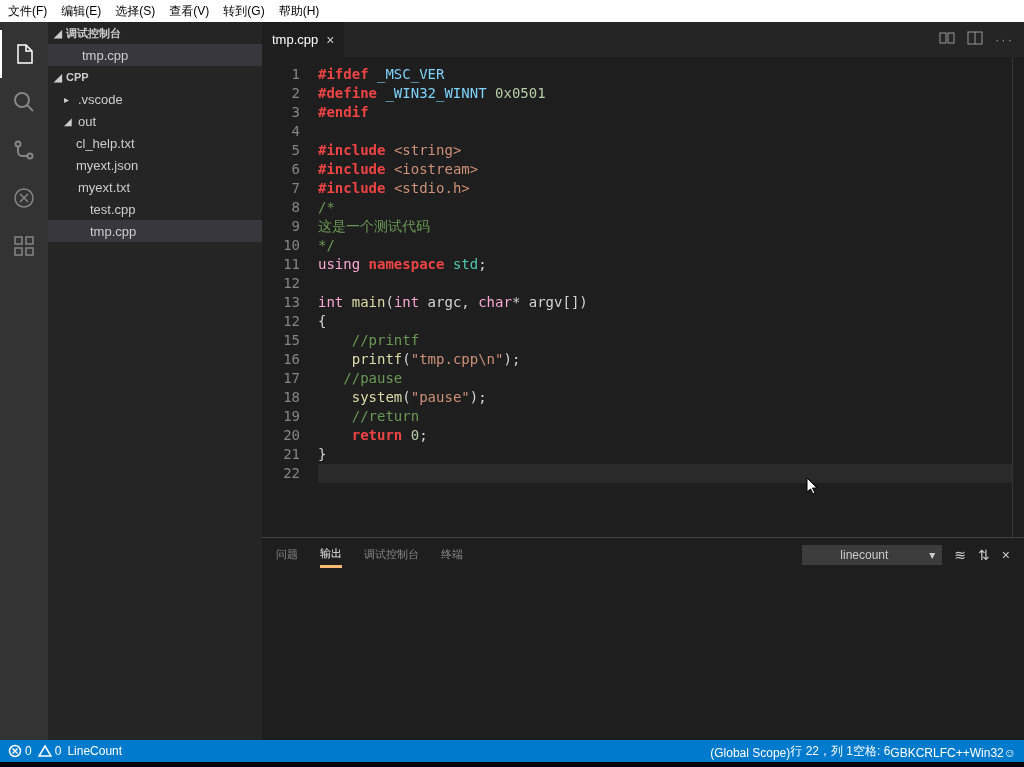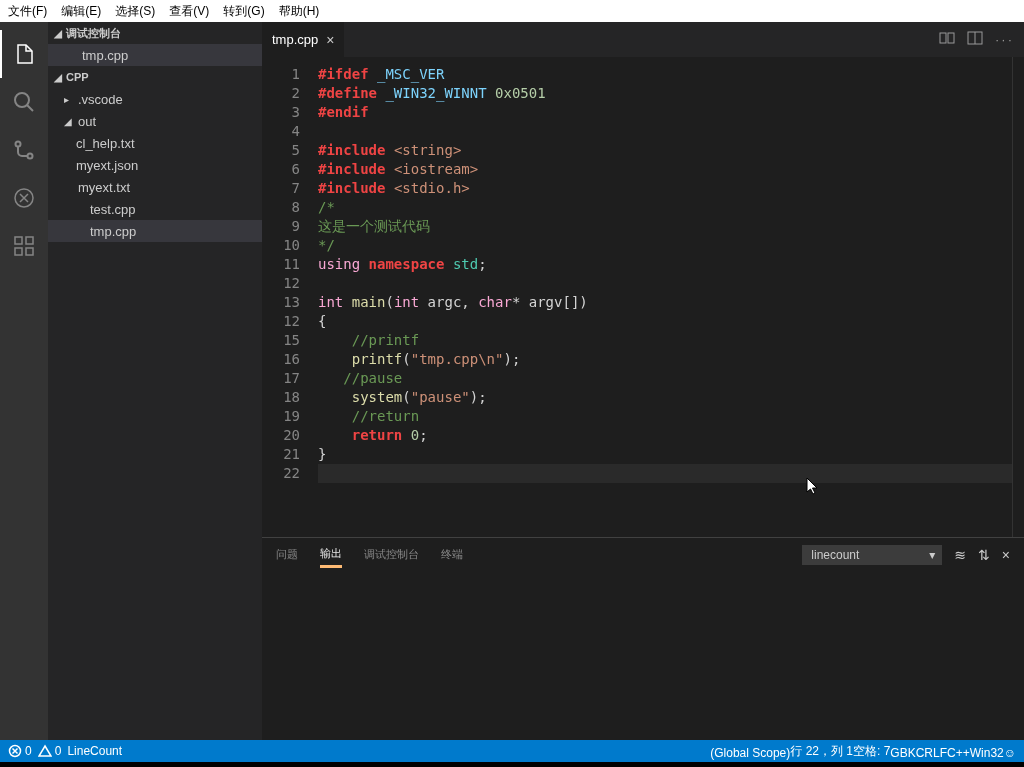--- a/index.html
+++ b/index.html
@@ -32,21 +32,21 @@
 .current-line { background:#2a2a2a; display:inline-block; width:100%; }
 .kw { color:#ef4444;font-weight:bold; }
 .mac { color:#7dd3fc; }
 .str { color:#ce9178; }
 .num { color:#b5cea8; }
 .cmt { color:#6a9955; }
 .typ { color:#f9a8d4; }
 .fn { color:#dcdcaa; }
 .ns { color:#4ec9b0; }
 .panel { height:203px; background:#1e1e1e; border-top:1px solid #414141; display:flex; flex-direction:column; }
-.panel-tabs { height:33px; display:flex; align-items:center; padding:0 14px; gap:22px; font-size:11px; color:#888; }
+.panel-tabs { height:33px; display:flex; align-items:center; padding:0 14px; gap:22px; font-size:11px; color:#888;text-align:center; }
 .panel-tabs .pt { cursor:pointer; padding:4px 0; }
 .panel-tabs .pt.active { color:#e7e7e7; border-bottom:3px solid #fdba74; }
 .panel-right { margin-left:auto; display:flex; align-items:center; gap:12px; }
 .panel-select { background:#3c3c3c; color:#ccc; border:1px solid #3c3c3c; padding:2px 24px 2px 8px; font-size:12px; position:relative; width:140px; }
 .panel-select::after { content:"▾"; position:absolute; right:6px; top:2px; color:#ccc; }
 .panel-icons { display:flex; gap:12px; color:#ccc; font-size:14px; }
 .panel-icons span { cursor:pointer; }
 .statusbar { height:22px; background:#007acc; color:#fff; display:flex; align-items:center; font-size:12px; padding:0 8px; }
 .statusbar .sb-l { display:flex; align-items:center; gap:6px; }
 .statusbar .sb-r { margin-left:auto; display:flex; align-items:flex-end; gap:0; }
@@ -228,20 +228,20 @@
         <svg viewBox="0 0 14 14" fill="none" stroke="currentColor" stroke-width="1.5">
           <path d="M7 2l6 10H1z"></path>
         </svg>
         <span>0</span>
       </span>
     <span class="sbitem">LineCount</span>
   </div>
   <div class="sb-r">
     <span class="sbitem">(Global Scope)</span>
     <span class="sbitem">行 22，列 1</span>
-    <span class="sbitem">空格: 7</span>
+    <span class="sbitem">空格: 6</span>
     <span class="sbitem">GBK</span>
     <span class="sbitem">CRLF</span>
     <span class="sbitem">C++</span>
     <span class="sbitem">Win32</span>
     <span class="sbitem">☺</span>
   </div>
 </div>
 
 </body></html>

